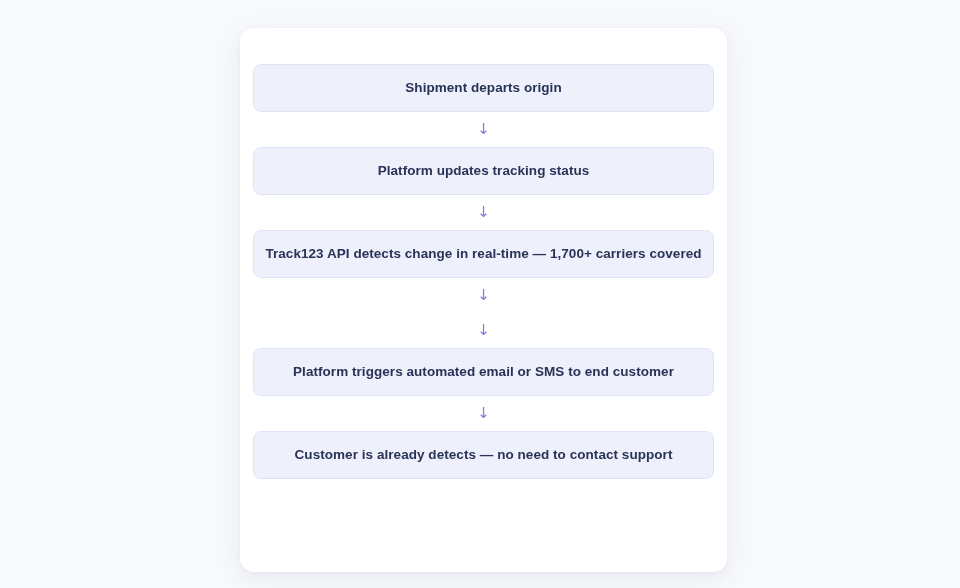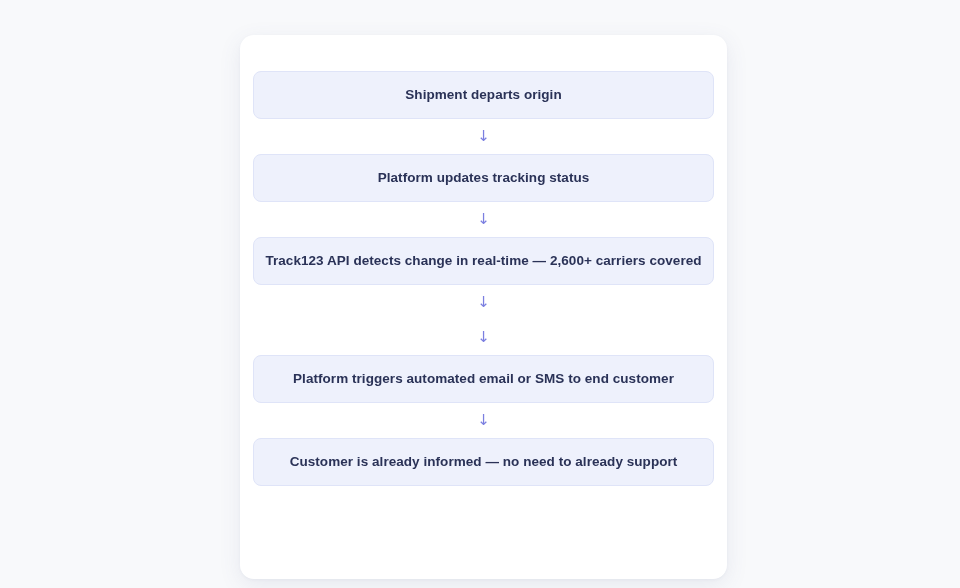--- a/index.html
+++ b/index.html
@@ -11,21 +11,20 @@
     height: 588px;
     background: #f8f9fb;
     font-family: "Liberation Sans", sans-serif;
     overflow: hidden;
   }
 
   .stage {
     width: 960px;
     height: 500px;
     position: relative;
-    margin-top: 7px;
   }
 
   .flow-card {
     position: absolute;
     left: 240px;
     top: 28px;
     width: 487px;
     height: 544px;
     box-sizing: border-box;
     background: #ffffff;
@@ -99,40 +98,40 @@
 
       <div class="step-box">
         <span class="step-label">Platform updates tracking status</span>
       </div>
 
       <div class="arrow-row">
         <span class="arrow-glyph">↓</span>
       </div>
 
       <div class="step-box">
-        <span class="step-label">Track123 API detects change in real-time — 2,600+ carriers covered</span>
+        <span class="step-label">Track123 API detects change in real-time — 1,700+ carriers covered</span>
       </div>
 
       <div class="arrow-row">
         <span class="arrow-glyph">↓</span>
       </div>
 
 
       <div class="arrow-row">
         <span class="arrow-glyph">↓</span>
       </div>
 
       <div class="step-box">
         <span class="step-label">Platform triggers automated email or SMS to end customer</span>
       </div>
 
       <div class="arrow-row">
         <span class="arrow-glyph">↓</span>
       </div>
 
       <div class="step-box">
-        <span class="step-label">Customer is already informed — no need to already support</span>
+        <span class="step-label">Customer is already detects — no need to contact support</span>
       </div>
 
     </div>
   </div>
 
 </div>
 
 </body></html>

